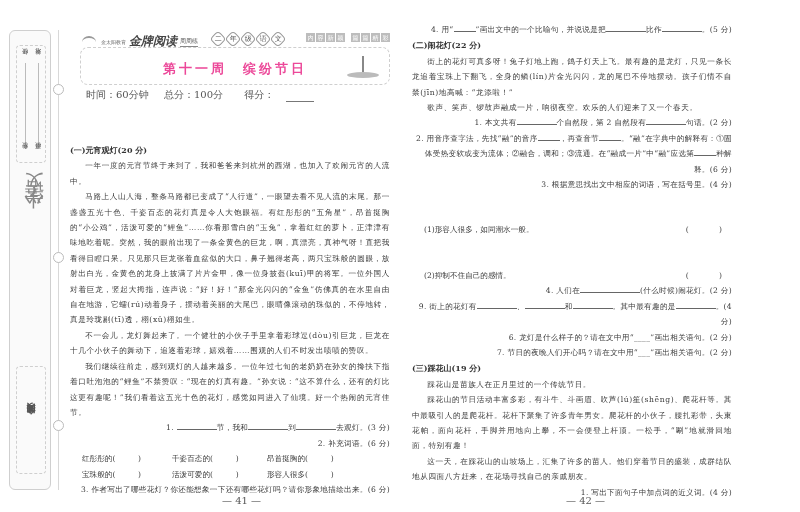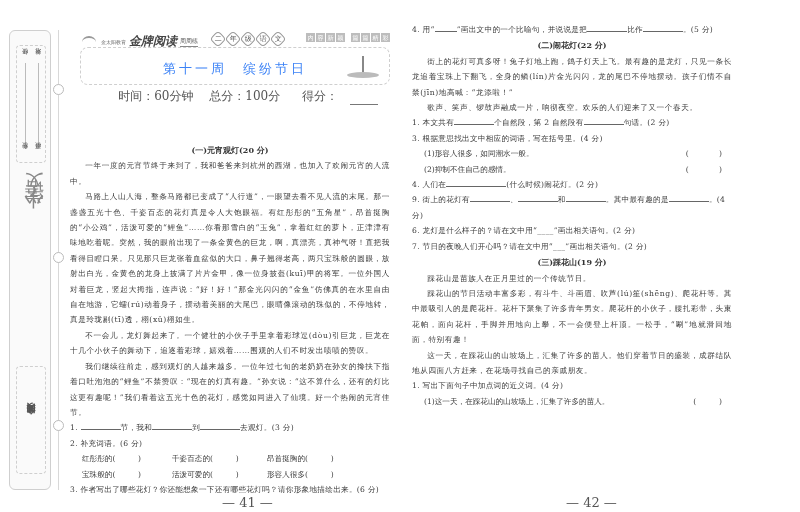--- a/index.html
+++ b/index.html
@@ -26,42 +26,42 @@
   .brand .pub { font-size: 5px; color: #666; font-family: "DejaVu Sans", sans-serif; }
   .brand .name { font-size: 12px; font-weight: bold; font-style: italic; color: #444; font-family: "DejaVu Sans", sans-serif; }
   .brand .tag { font-size: 6px; color: #555; font-family: "DejaVu Sans", sans-serif; border-bottom: 1px solid #888; }
   .grade-row { position: absolute; left: 132px; top: 0; display: flex; gap: 3px; }
   .grade-row span { width: 12px; height: 12px; border: 1px solid #999; border-radius: 4px; font-size: 7px; line-height: 10px; text-align: center; color: #555; transform: rotate(45deg); }
   .grade-row span b { display: inline-block; transform: rotate(-45deg); font-weight: normal; }
   .slogan { position: absolute; right: 0; top: 0; display: flex; gap: 6px; }
   .slogan .grp { display: flex; gap: 1px; }
   .slogan .grp span { width: 9px; height: 9px; background: #bdbdbd; color: #fff; font-size: 6px; line-height: 9px; text-align: center; font-family: "DejaVu Sans", sans-serif; }
   .title-box { position: absolute; left: 0; top: 14px; width: 310px; height: 38px; border: 1px dashed #cfcfcf; border-radius: 8px; }
-  .title-box .title { position: absolute; left: 0; right: 0; top: 12px; text-align: center; font-size: 13px; font-weight: normal; color: #3b82f6; letter-spacing: 3px; font-family: "DejaVu Sans", sans-serif; }
+  .title-box .title { position: absolute; left: 0; right: 0; top: 12px; text-align: center; font-size: 13px; font-weight: bold; color: #ec4899; letter-spacing: 3px; font-family: "DejaVu Sans", sans-serif; }
   .title-box .island { position: absolute; right: 8px; top: 6px; width: 36px; height: 26px; }
   .title-box .island::before { content: ""; position: absolute; left: 2px; bottom: 2px; width: 32px; height: 6px; background: #bbb; border-radius: 50%; }
   .title-box .island::after { content: ""; position: absolute; left: 17px; top: 2px; width: 2px; height: 16px; background: #888; }
-  .meta { position: absolute; left: 80px; top: 88px; width: 310px; text-align: right; font-size: 12px; color: #555; }
+  .meta { position: absolute; left: 80px; top: 88px; width: 310px; text-align: left; font-size: 10px; color: #555; }
   .meta span { margin: 0 6px; }
   .meta .blank { display: inline-block; width: 28px; border-bottom: 1px solid #777; vertical-align: bottom; }
 
   
   .page { position: absolute; font-size: 7.6px; line-height: 15.4px; color: #3c3c3c; }
   .page-left { left: 70px; top: 106px; width: 320px; margin-top: 36px; }
   .page-right { left: 412px; top: 22px; width: 320px; }
-  .sec-title { text-align: center; font-weight: bold; font-size: 8px; color: #333; margin: 1px 0 0; }
+  .sec-title { font-weight: bold; font-size: 8px; color: #333; margin: 1px 0 0; }
   .para { text-indent: 2em; text-align: justify; letter-spacing: 0.6px; }
-  .q { letter-spacing: 0.3px; }
+  .q { letter-spacing: 0.3px; text-align: right; }
   .q .blank { display: inline-block; border-bottom: 1px solid #666; width: 40px; height: 9px; vertical-align: baseline; }
   .q .blank.s { width: 22px; }
   .q .blank.l { width: 60px; }
   .word-grid { display: grid; grid-template-columns: 90px 95px 95px; padding-left: 12px; }
-  .ans-row { display: flex; justify-content: space-between; padding-left: 12px; padding-right: 10px; }
+  .ans-row { display: flex; justify-content: space-between; padding-left: 12px; padding-right: 10px; margin-top: 30px; }
   .write-line { border-bottom: 1px solid #999; height: 16px; margin-left: 12px; }
-  .page-num { position: absolute; font-size: 13px; color: #555; }
+  .page-num { position: absolute; font-size: 10px; color: #555; }
 </style>
 </head>
 <body>
 
 <div class="binding">
   <div class="info-box">
     <div class="info-col" style="left:2px;">
       <span>年级</span>
       <div class="vline"></div>
       <span>学校</span>
@@ -149,20 +149,23 @@
 <div class="page page-right">
   <div class="q">
     <span>4. 用“</span><span class="blank s"></span><span>”画出文中的一个比喻句，并说说是把</span><span class="blank"></span><span>比作</span><span class="blank"></span><span>。(5 分)</span>
   </div>
   <div class="sec-title">(二)闹花灯(22 分)</div>
   <p class="para">街上的花灯可真多呀！兔子灯地上跑，鸽子灯天上飞。最有趣的是龙灯，只见一条长龙追着宝珠上下翻飞，全身的鳞(lín)片金光闪闪，龙的尾巴不停地摆动。孩子们情不自禁(jīn)地高喊：“龙添啦！”</p>
   <p class="para">歌声、笑声、锣鼓声融成一片，响彻夜空。欢乐的人们迎来了又一个春天。</p>
   <div class="q">
     <span>1. 本文共有</span><span class="blank"></span><span>个自然段，第 2 自然段有</span><span class="blank"></span><span>句话。(2 分)</span>
   </div>
+  <div class="q">
+    <span>2. 用音序查字法，先找“融”的音序</span><span class="blank s"></span><span>，再查音节</span><span class="blank s"></span><span>。“融”在字典中的解释有：①固体受热变软或变为流体；②融合，调和；③流通。在“融成一片”中“融”应选第</span><span class="blank s"></span><span>种解释。(6 分)</span>
+  </div>
   <div class="q">3. 根据意思找出文中相应的词语，写在括号里。(4 分)</div>
   <div class="ans-row">
     <span>(1)形容人很多，如同潮水一般。</span>
     <span>(　　　　)</span>
   </div>
   <div class="ans-row">
     <span>(2)抑制不住自己的感情。</span>
     <span>(　　　　)</span>
   </div>
   <div class="q">

